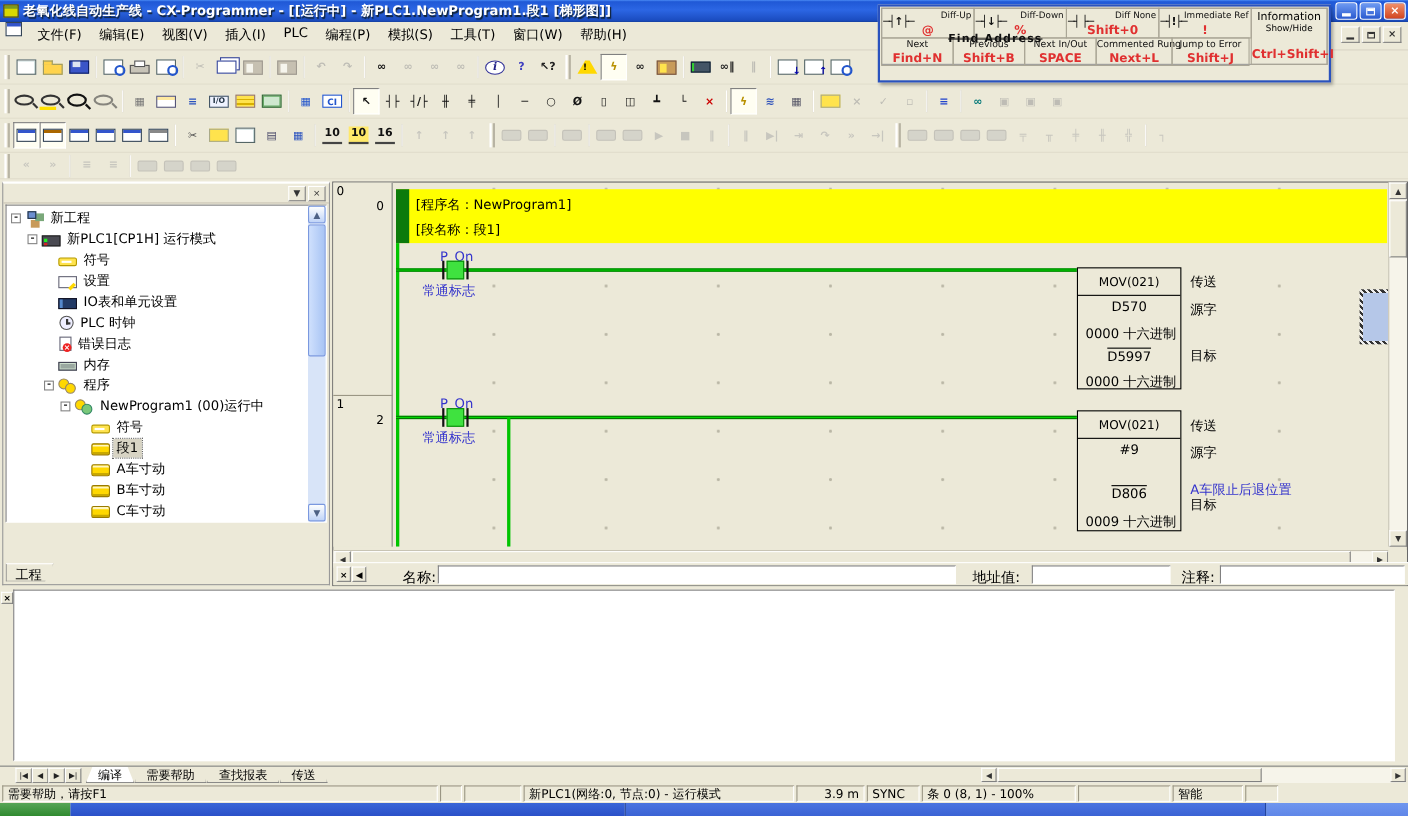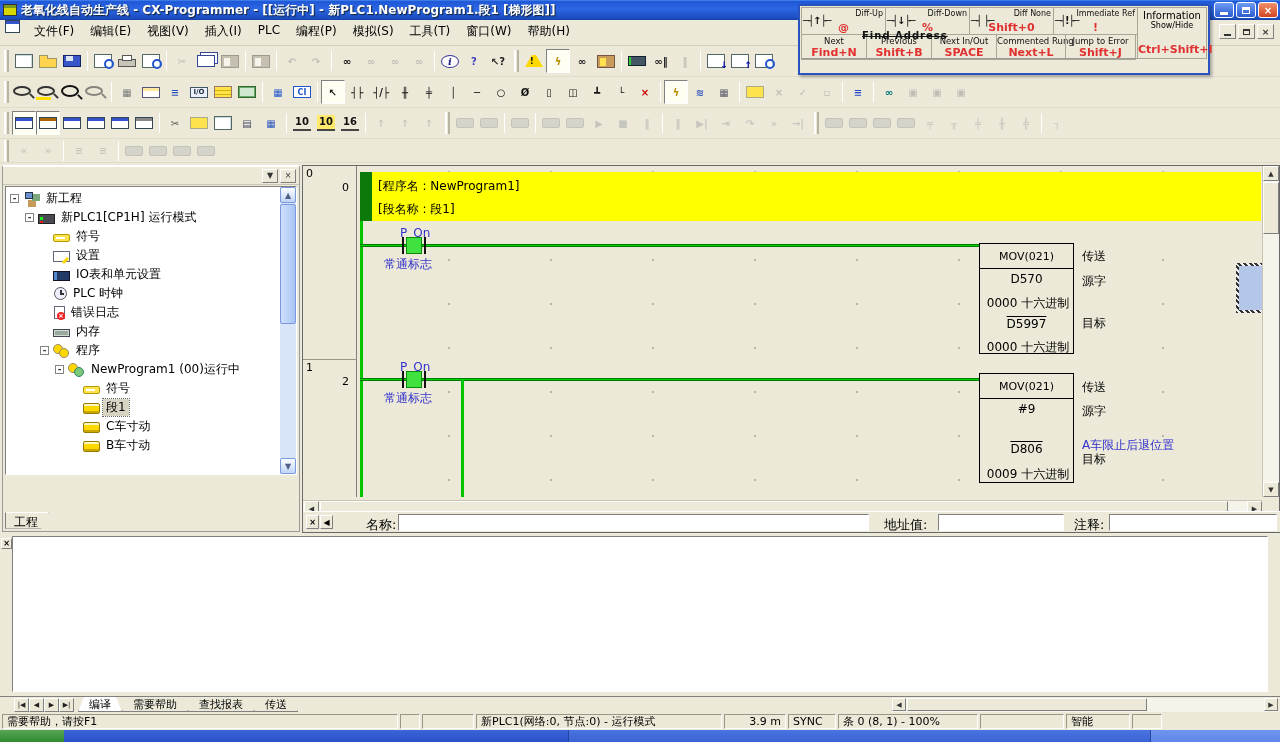--- a/index.html
+++ b/index.html
@@ -797,26 +797,31 @@
           <span class="tr-lbl">符号</span>
         </div>
         <div class="tr-row" style="padding-left: 64px;">
           <span class="exp-sp"></span>
           <span class="ti ti-sec"></span>
           <span class="tr-lbl sel">段1</span>
         </div>
         <div class="tr-row" style="padding-left: 64px;">
           <span class="exp-sp"></span>
           <span class="ti ti-sec"></span>
-          <span class="tr-lbl">C车寸动</span>
+          <span class="tr-lbl">A车寸动</span>
         </div>
         <div class="tr-row" style="padding-left: 64px;">
           <span class="exp-sp"></span>
           <span class="ti ti-sec"></span>
           <span class="tr-lbl">B车寸动</span>
+        </div>
+        <div class="tr-row" style="padding-left: 64px;">
+          <span class="exp-sp"></span>
+          <span class="ti ti-sec"></span>
+          <span class="tr-lbl">C车寸动</span>
         </div>
         <div class="tr-row" style="padding-left: 64px;">
           <span class="exp-sp"></span>
         </div>
       </div>
     <div class="xpsb" id="tree-sb">
       <span class="sbtn" style="top:0">▲</span>
       <span class="sthumb" style="top:17px;height:120px"></span>
       <span class="sbtn" style="bottom:0">▼</span>
     </div>

